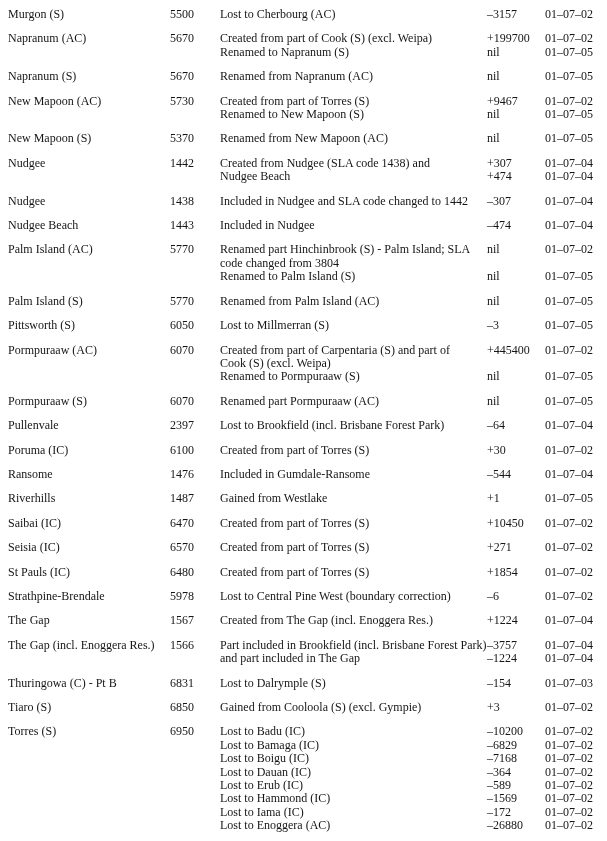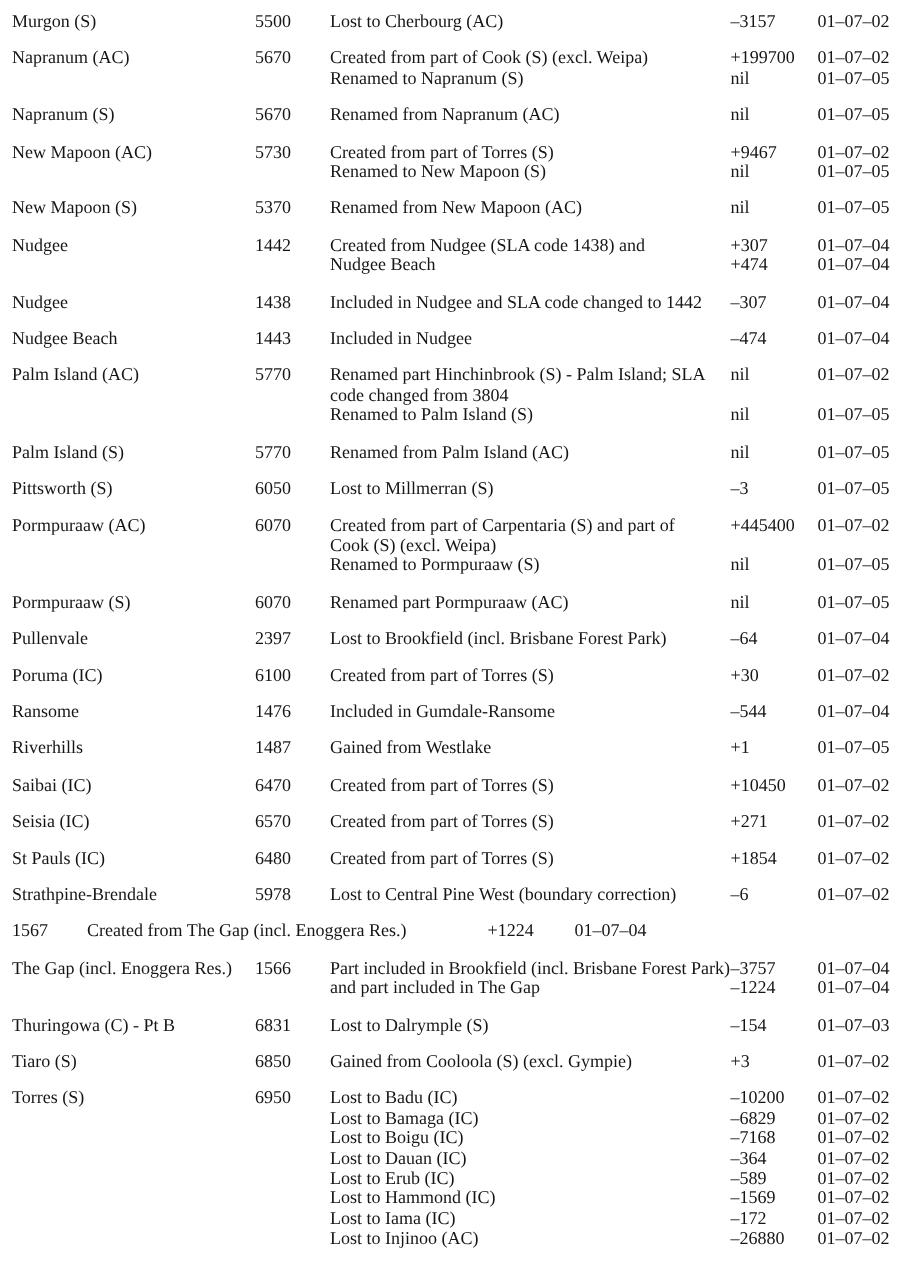--- a/index.html
+++ b/index.html
@@ -324,20 +324,21 @@
         <div class="c-code">5978</div>
         <div class="c-lines">
           <div class="line">
             <div class="c-desc">Lost to Central Pine West (boundary correction)</div>
             <div class="c-change">–6</div>
             <div class="c-date">01–07–02</div>
           </div>
         </div>
       </div>
       <div class="group">
+        <div class="c-name">The Gap</div>
         <div class="c-code">1567</div>
         <div class="c-lines">
           <div class="line">
             <div class="c-desc">Created from The Gap (incl. Enoggera Res.)</div>
             <div class="c-change">+1224</div>
             <div class="c-date">01–07–04</div>
           </div>
         </div>
       </div>
       <div class="group">
@@ -411,20 +412,20 @@
             <div class="c-desc">Lost to Hammond (IC)</div>
             <div class="c-change">–1569</div>
             <div class="c-date">01–07–02</div>
           </div>
           <div class="line">
             <div class="c-desc">Lost to Iama (IC)</div>
             <div class="c-change">–172</div>
             <div class="c-date">01–07–02</div>
           </div>
           <div class="line">
-            <div class="c-desc">Lost to Injinoo (AC)</div>
+            <div class="c-desc">Lost to Enoggera (AC)</div>
             <div class="c-change">–26880</div>
             <div class="c-date">01–07–02</div>
           </div>
         </div>
       </div>
     </div>
 </div>
 
 </body></html>

